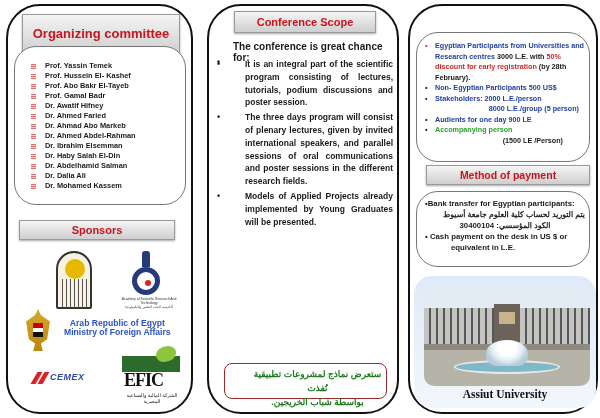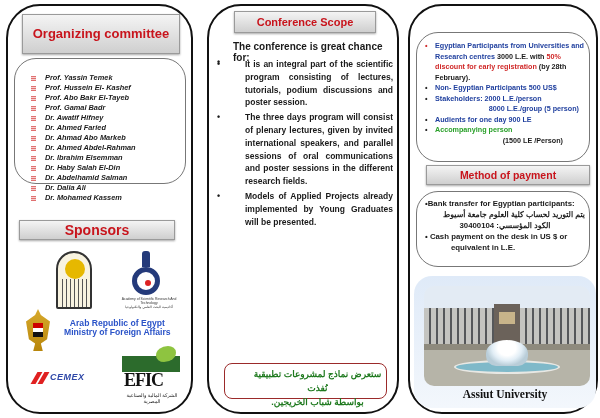--- a/index.html
+++ b/index.html
@@ -32,26 +32,26 @@
 
   .inner-box {
     position: absolute;
     border: 1px solid #777;
     border-radius: 22px;
     background: #fff;
   }
 
   
   #org-header { left: 14px; top: 8px; width: 158px; height: 40px; line-height: 38px; font-size: 13px; }
-  #org-inner { left: 6px; top: 52px; width: 172px; height: 126px; font-style: italic; }
+  #org-inner { left: 6px; top: 40px; width: 172px; height: 159px; }
   .org-list { position: absolute; left: 16px; top: 14px; list-style: none; }
   .org-list li { font-size: 7.4px; font-weight: bold; color: #1b1b1b; line-height: 10px; display: flex; align-items: center; font-family: "Liberation Sans", sans-serif; }
   .org-bullet { display: inline-block; width: 5px; height: 5px; margin-right: 9px; background: repeating-linear-gradient(#e07070 0 1px, #f6d0d0 1px 2px); }
 
-  #sponsors-header { left: 11px; top: 214px; width: 156px; height: 20px; line-height: 18px; font-size: 14px; }
+  #sponsors-header { left: 11px; top: 214px; width: 156px; height: 20px; line-height: 18px; font-size: 11px; }
 
   .logo { position: absolute; }
   #logo-assiut { left: 48px; top: 245px; width: 36px; height: 58px; border: 2px solid #333; border-radius: 18px 18px 2px 2px; background: #f8f3e0; overflow: hidden; }
   #logo-assiut .sun { position: absolute; left: 7px; top: 6px; width: 20px; height: 20px; border-radius: 50%; background: #e6b800; }
   #logo-assiut .rays { position: absolute; left: 4px; top: 26px; width: 26px; height: 28px; background: repeating-linear-gradient(90deg, #555 0 1px, #f8f3e0 1px 4px); }
   #logo-academy { left: 112px; top: 243px; width: 54px; height: 66px; }
   #logo-academy .ring { position: absolute; left: 12px; top: 18px; width: 28px; height: 28px; border-radius: 50%; border: 5px solid #243a7a; background: #fff; }
   #logo-academy .dot { position: absolute; left: 8px; top: 8px; width: 6px; height: 6px; border-radius: 50%; background: #d22; }
   #logo-academy .figure { position: absolute; left: 22px; top: 2px; width: 8px; height: 16px; background: #243a7a; border-radius: 3px 3px 0 0; }
   #logo-academy .cap { position: absolute; left: 0; top: 48px; width: 58px; font-size: 3.4px; text-align: center; color: #333; line-height: 4px; }

